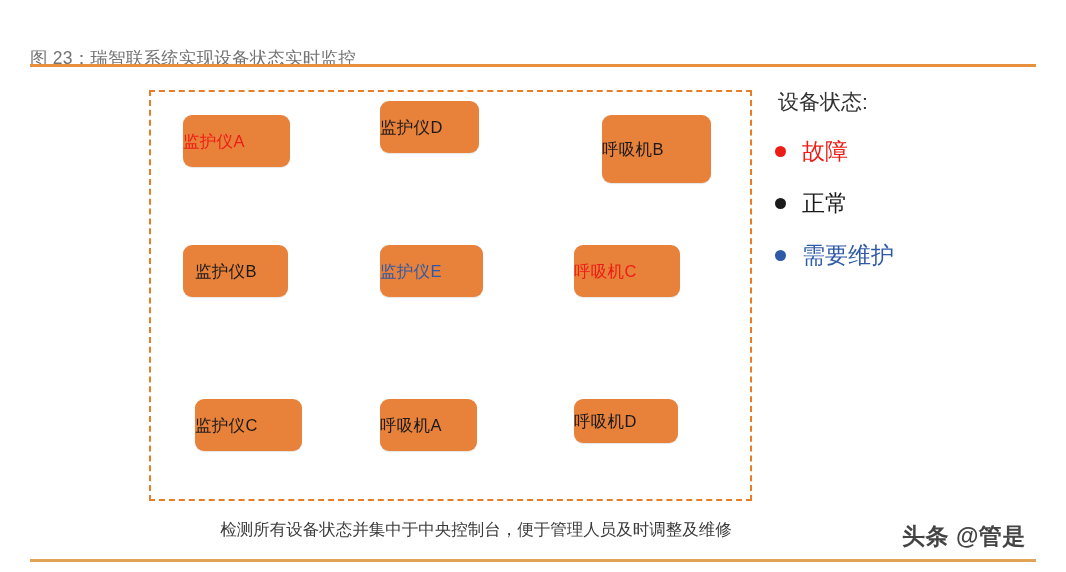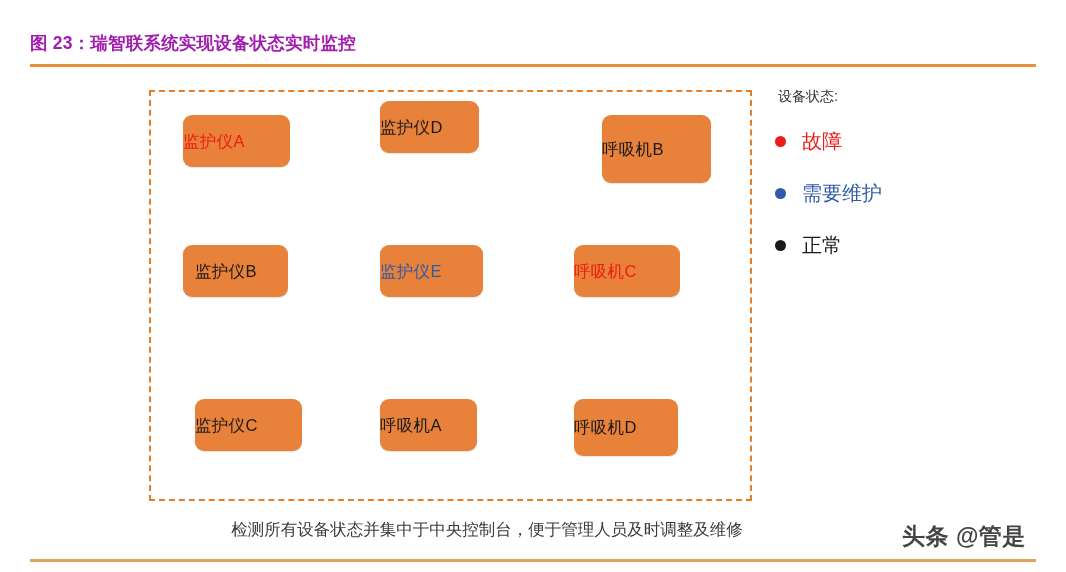--- a/index.html
+++ b/index.html
@@ -21,25 +21,25 @@
   .title-block {
     position: absolute;
     left: 0;
     top: 0;
     width: 1066px;
     height: 66px;
   }
   .fig-title {
     position: absolute;
     left: 30px;
-    top: 31px;
+    top: 46px;
     font-size: 17.5px;
-    font-weight: bold;
+    font-weight: normal;
     letter-spacing: 0.2px;
-    color: #a21caf;
+    color: #737373;
     white-space: nowrap;
   }
   .title-rule {
     position: absolute;
     left: 30px;
     top: 64px;
     width: 1006px;
     height: 2.5px;
     background: #e8913c;
   }
@@ -91,57 +91,57 @@
     white-space: nowrap;
     letter-spacing: 0.3px;
   }
   .st-fault  { color: #ee1c16; }
   .st-maint  { color: #2e5aa8; }
   .st-normal { color: #1a1a1a; }
 
   
   .panel-caption {
     position: absolute;
-    left: 167px;
+    left: 156px;
     top: 519px;
     width: 640px;
     text-align: center;
     font-size: 16.5px;
     color: #3a3a3a;
     white-space: nowrap;
   }
 
   
   .legend {
     position: absolute;
     left: 775px;
     top: 88px;
     width: 200px;
   }
   .legend-title {
-    font-size: 14px;
+    font-size: 21px;
     color: #333333;
     margin: 0 0 24px 3px;
     white-space: nowrap;
   }
   .legend-item {
     display: flex;
     align-items: center;
     height: 22px;
     margin-bottom: 30px;
   }
   .legend-dot {
     width: 11px;
     height: 11px;
     border-radius: 50%;
     flex: 0 0 auto;
     margin-right: 16px;
   }
   .legend-text {
-    font-size: 20px;
+    font-size: 23px;
     white-space: nowrap;
     line-height: 1;
   }
 
   
   .watermark {
     position: absolute;
     left: 902px;
     top: 521px;
     font-size: 23px;
@@ -180,40 +180,40 @@
     </div>
     <div class="device-box" style="left: 425px; top: 155px; width: 106px; height: 52px; background: rgb(232, 129, 58);">
       <span class="device-label st-fault">呼吸机C</span>
     </div>
     <div class="device-box" style="left: 34px; top: 309px; width: 107px; height: 52px; background: rgb(232, 129, 58); margin-left: 12px;">
       <span class="device-label st-normal">监护仪C</span>
     </div>
     <div class="device-box" style="left: 231px; top: 309px; width: 97px; height: 52px; background: rgb(232, 129, 58);">
       <span class="device-label st-normal">呼吸机A</span>
     </div>
-    <div class="device-box" style="left: 425px; top: 309px; width: 104px; height: 57px; background: rgb(232, 129, 58);">
+    <div class="device-box" style="left: 425px; top: 309px; width: 104px; height: 44px; background: rgb(232, 129, 58);">
       <span class="device-label st-normal">呼吸机D</span>
     </div>
   </div>
 
 <div class="panel-caption">检测所有设备状态并集中于中央控制台，便于管理人员及时调整及维修</div>
 
 <div class="legend">
   <div class="legend-title">设备状态:</div>
   <div class="legend-list">
       <div class="legend-item">
         <span class="legend-dot" style="background: rgb(238, 28, 22);"></span>
         <span class="legend-text" style="color: rgb(238, 28, 22);">故障</span>
       </div>
       <div class="legend-item">
+        <span class="legend-dot" style="background: rgb(26, 26, 26);"></span>
+        <span class="legend-text" style="color: rgb(26, 26, 26);">正常</span>
+      </div>
+      <div class="legend-item">
         <span class="legend-dot" style="background: rgb(46, 90, 168);"></span>
         <span class="legend-text" style="color: rgb(46, 90, 168);">需要维护</span>
       </div>
-      <div class="legend-item">
-        <span class="legend-dot" style="background: rgb(26, 26, 26);"></span>
-        <span class="legend-text" style="color: rgb(26, 26, 26);">正常</span>
-      </div>
     </div>
 </div>
 
 <div class="watermark">头条 @管是</div>
 
 <div class="bottom-rule"></div>
 
 </body></html>

